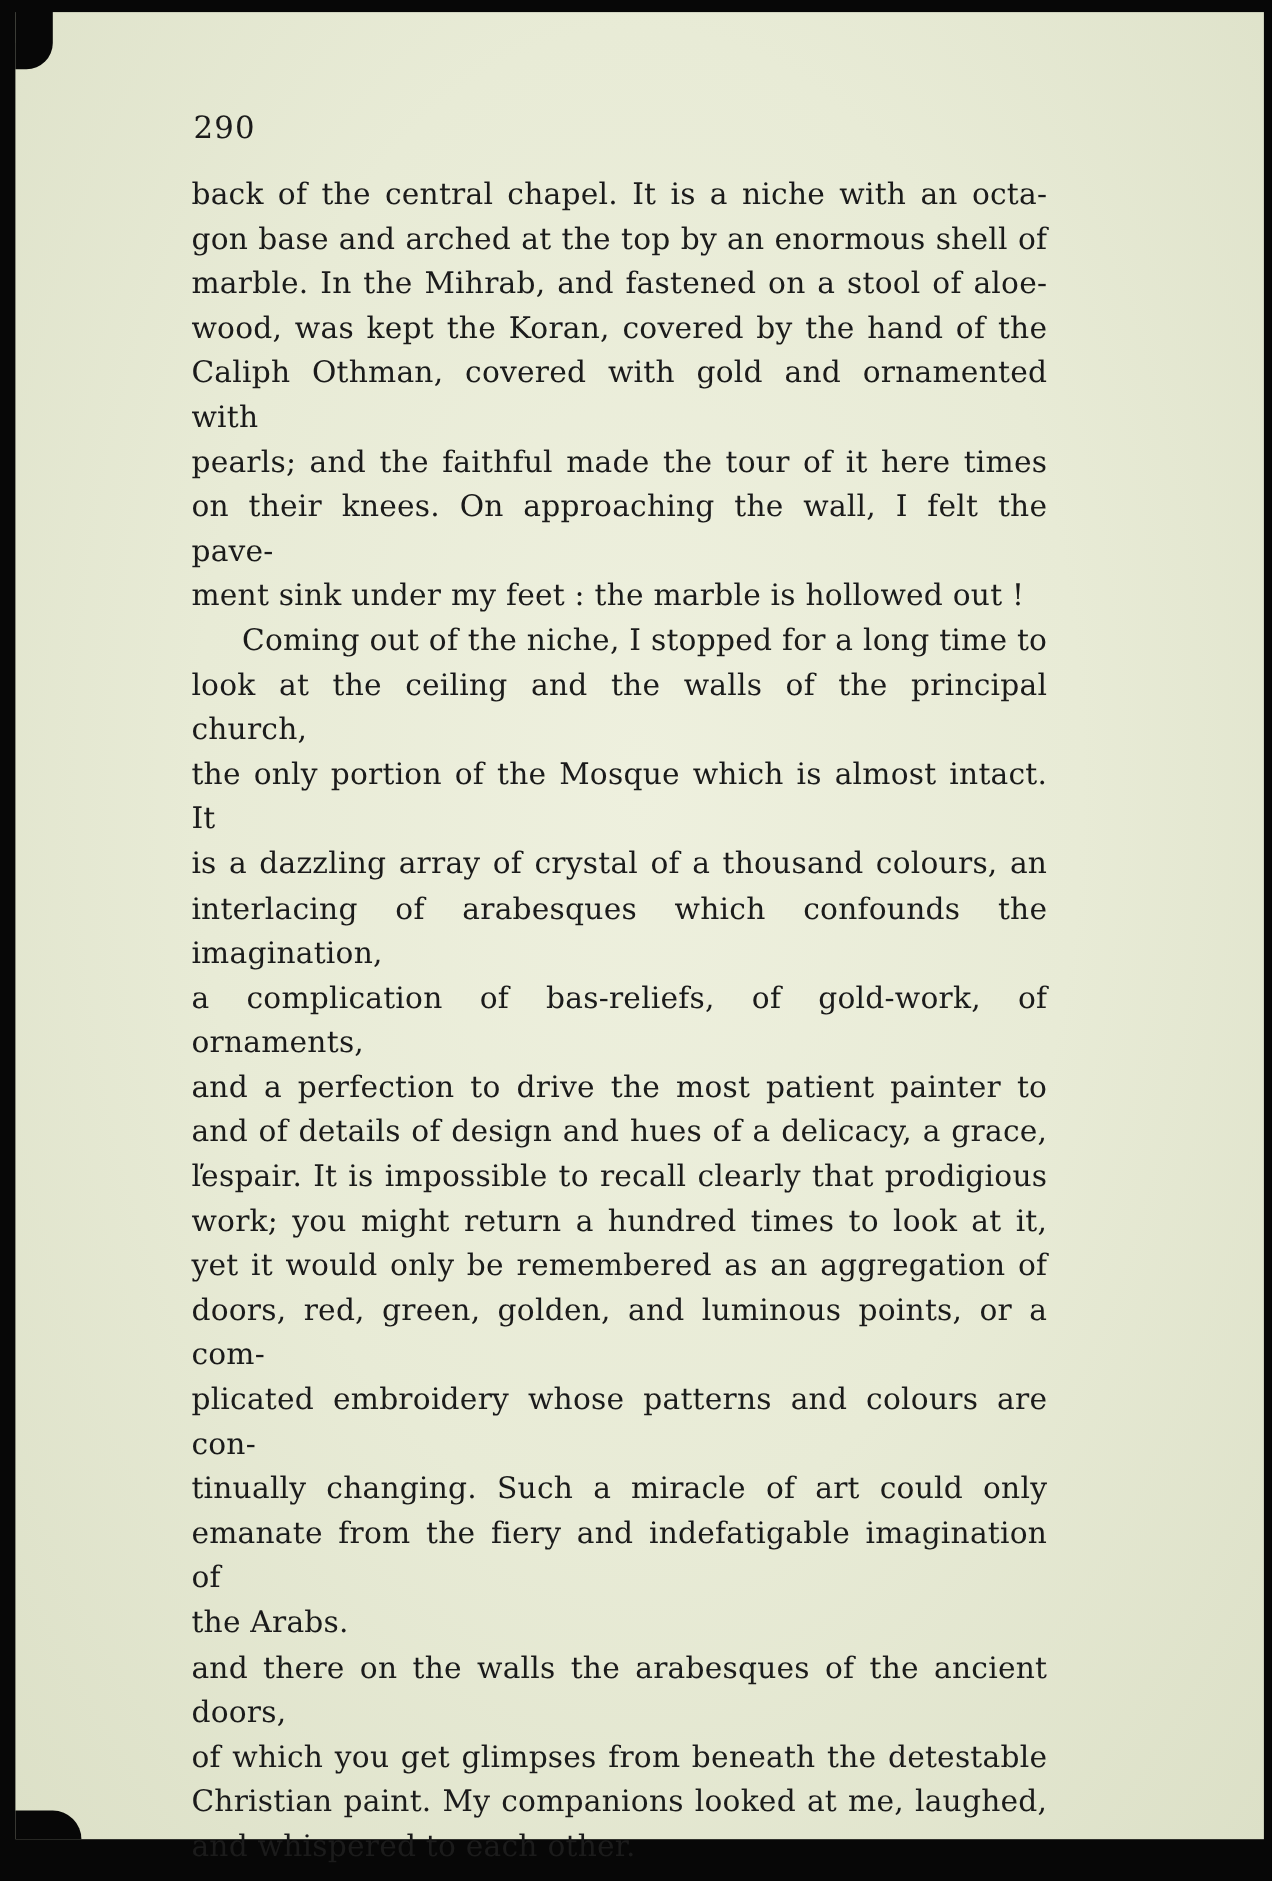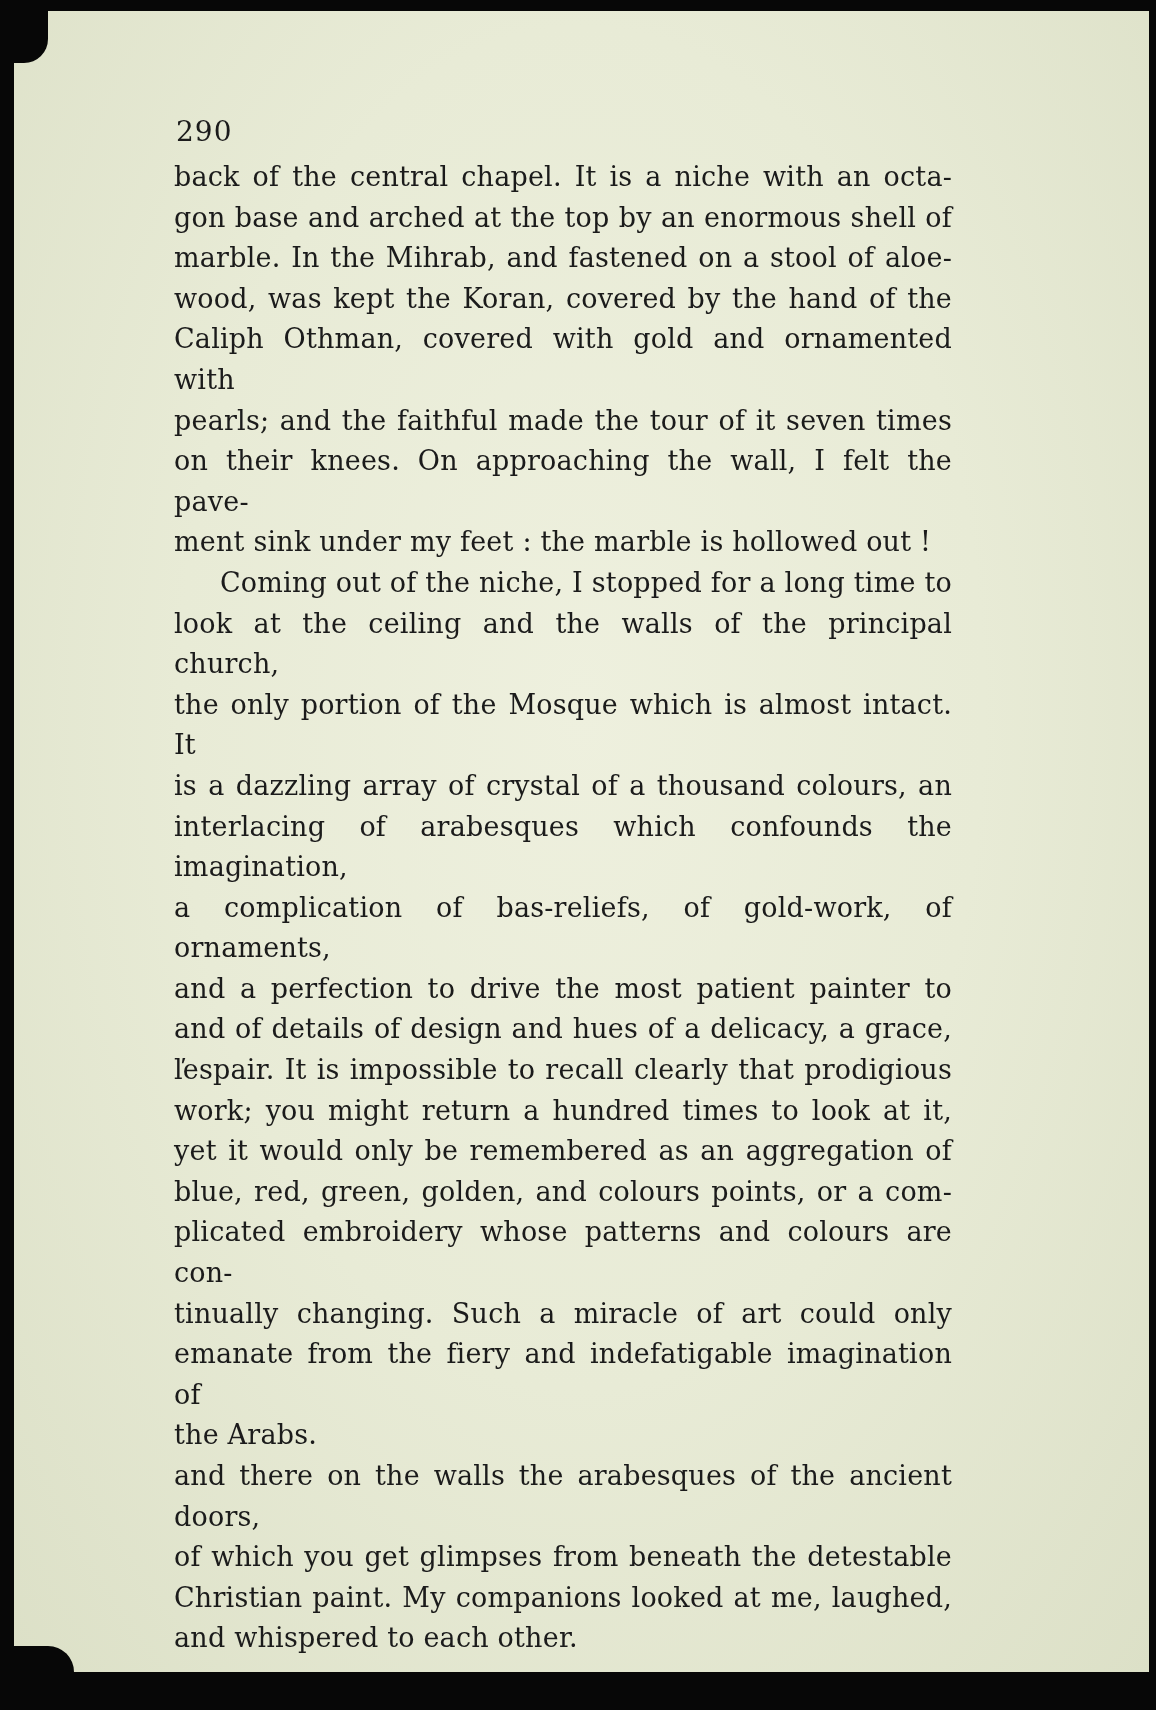--- a/index.html
+++ b/index.html
@@ -36,21 +36,20 @@
     bottom: 0; left: 0;
     width: 60px; height: 26px;
     border-top-right-radius: 30px;
   }
   .header {
     position: absolute;
     top: 86px;
     left: 160px;
     width: 778px;
     height: 44px;
-    margin-top: 16px;
   }
   .page-number {
     position: absolute;
     left: 2px;
     top: 2px;
     font-size: 28px;
     letter-spacing: 1px;
   }
   .running-title {
     text-align: center;
@@ -97,37 +96,37 @@
   </div>
 
   <div class="text-block" id="text-block">
 
   <div class="paragraph">
         <div class="line">back of the central chapel. It is a niche with an octa-</div>
         <div class="line">gon base and arched at the top by an enormous shell of</div>
         <div class="line">marble. In the Mihrab, and fastened on a stool of aloe-</div>
         <div class="line">wood, was kept the Koran, covered by the hand of the</div>
         <div class="line">Caliph Othman, covered with gold and ornamented with</div>
-        <div class="line">pearls; and the faithful made the tour of it seven times</div>
+        <div class="line">pearls; and the faithful made the tour of it here times</div>
         <div class="line">on their knees. On approaching the wall, I felt the pave-</div>
         <div class="line last">ment sink under my feet : the marble is hollowed out !</div>
       </div>
       <div class="paragraph">
         <div class="line indent">Coming out of the niche, I stopped for a long time to</div>
         <div class="line">look at the ceiling and the walls of the principal church,</div>
         <div class="line">the only portion of the Mosque which is almost intact. It</div>
         <div class="line">is a dazzling array of crystal of a thousand colours, an</div>
         <div class="line">interlacing of arabesques which confounds the imagination,</div>
         <div class="line">a complication of bas-reliefs, of gold-work, of ornaments,</div>
         <div class="line">and a perfection to drive the most patient painter to</div>
         <div class="line">and of details of design and hues of a delicacy, a grace,</div>
         <div class="line">ľespair. It is impossible to recall clearly that prodigious</div>
         <div class="line">work; you might return a hundred times to look at it,</div>
         <div class="line">yet it would only be remembered as an aggregation of</div>
-        <div class="line">blue, red, green, golden, and colours points, or a com-</div>
+        <div class="line">doors, red, green, golden, and luminous points, or a com-</div>
         <div class="line">plicated embroidery whose patterns and colours are con-</div>
         <div class="line">tinually changing. Such a miracle of art could only</div>
         <div class="line">emanate from the fiery and indefatigable imagination of</div>
         <div class="line last">the Arabs.</div>
       </div>
       <div class="paragraph">
         <div class="line">and there on the walls the arabesques of the ancient doors,</div>
         <div class="line">of which you get glimpses from beneath the detestable</div>
         <div class="line">Christian paint. My companions looked at me, laughed,</div>
         <div class="line last">and whispered to each other.</div>

